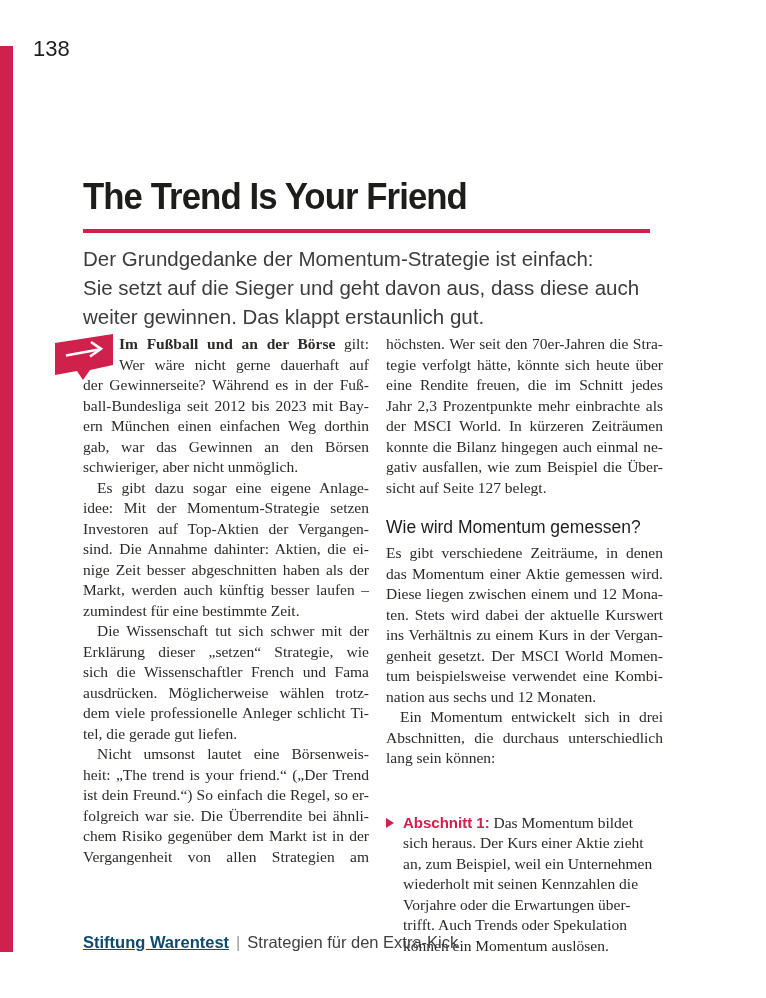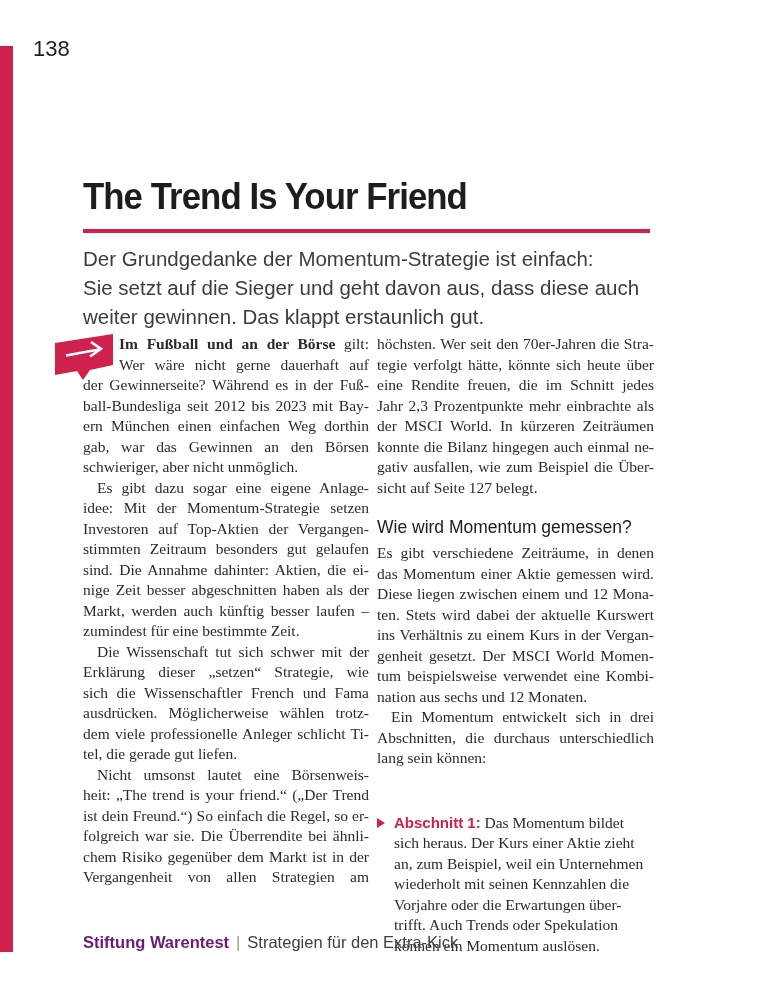--- a/index.html
+++ b/index.html
@@ -18,21 +18,21 @@
     letter-spacing:-1px; color:#1d1d1b; white-space:nowrap;
     transform:scaleX(0.94); transform-origin:left top;
   }
   .rule { position:absolute; left:83px; top:229px; width:567px; height:4px; background:#d0204c; }
   .deck {
     position:absolute; left:83px; top:244px; width:600px;
     font-family:"Liberation Sans", sans-serif; font-size:20.5px; line-height:29px; color:#3c3c3c;
   }
   .deck > div { white-space:nowrap; }
   .cols {
-    position:absolute; left:83px; top:334px; width:587px; display:flex; gap:8px;
+    position:absolute; left:83px; top:334px; width:587px; display:flex; gap:17px;
     font-size:15.5px; line-height:20.5px; color:#2d2a28;
   }
   .col-left  { width:286px; }
   .col-right { width:277px; }
   .para { position:relative; }
   .tline { text-align:justify; text-align-last:justify; }
   .tline-last { text-align-last:left; }
   .rag { text-align:left; text-align-last:left; }
   .pind { text-indent:14px; }
   .wrap { padding-left:36px; }
@@ -47,21 +47,21 @@
   .bullet { padding-left:17px;margin-top:44px; }
   .bullet-marker {
     position:absolute; left:0; top:5px; width:0; height:0;
     border-left:8px solid #d0204c; border-top:5px solid transparent; border-bottom:5px solid transparent;
   }
   .flag-wrap { position:absolute; left:-28px; top:0; }
   .footer {
     position:absolute; left:83px; top:933px;
     font-family:"Liberation Sans", sans-serif; font-size:16.5px; color:#3f3f3f;
   }
-  .brand { color:#701a75; font-weight:700; }
+  .brand { color:#0c4a6e; font-weight:700;text-decoration:underline; }
   .fdiv { color:#9a9a9a; margin:0 7px; font-weight:400; }
 </style>
 </head>
 <body>
 
 <div class="page">
 
   <div class="edge-bar"></div>
 
   <div class="pagenum">138</div>
@@ -89,21 +89,20 @@
           <div class="tline"><span>der Gewinnerseite? Während es in der Fuß-</span></div>
           <div class="tline"><span>ball-Bundesliga seit 2012 bis 2023 mit Bay-</span></div>
           <div class="tline"><span>ern München einen einfachen Weg dorthin</span></div>
           <div class="tline"><span>gab, war das Gewinnen an den Börsen</span></div>
           <div class="tline tline-last"><span>schwieriger, aber nicht unmöglich.</span></div>
         </div>
         <div class="para">
           <div class="tline pind"><span>Es gibt dazu sogar eine eigene Anlage-</span></div>
           <div class="tline"><span>idee: Mit der Momentum-Strategie setzen</span></div>
           <div class="tline"><span>Investoren auf Top-Aktien der Vergangen-</span></div>
-          <div class="tline"><span>stimmten Zeitraum besonders gut gelaufen</span></div>
           <div class="tline"><span>sind. Die Annahme dahinter: Aktien, die ei-</span></div>
           <div class="tline"><span>nige Zeit besser abgeschnitten haben als der</span></div>
           <div class="tline"><span>Markt, werden auch künftig besser laufen –</span></div>
           <div class="tline tline-last"><span>zumindest für eine bestimmte Zeit.</span></div>
         </div>
         <div class="para">
           <div class="tline pind"><span>Die Wissenschaft tut sich schwer mit der</span></div>
           <div class="tline"><span>Erklärung dieser „setzen“ Strategie, wie</span></div>
           <div class="tline"><span>sich die Wissenschaftler French und Fama</span></div>
           <div class="tline"><span>ausdrücken. Möglicherweise wählen trotz-</span></div>

